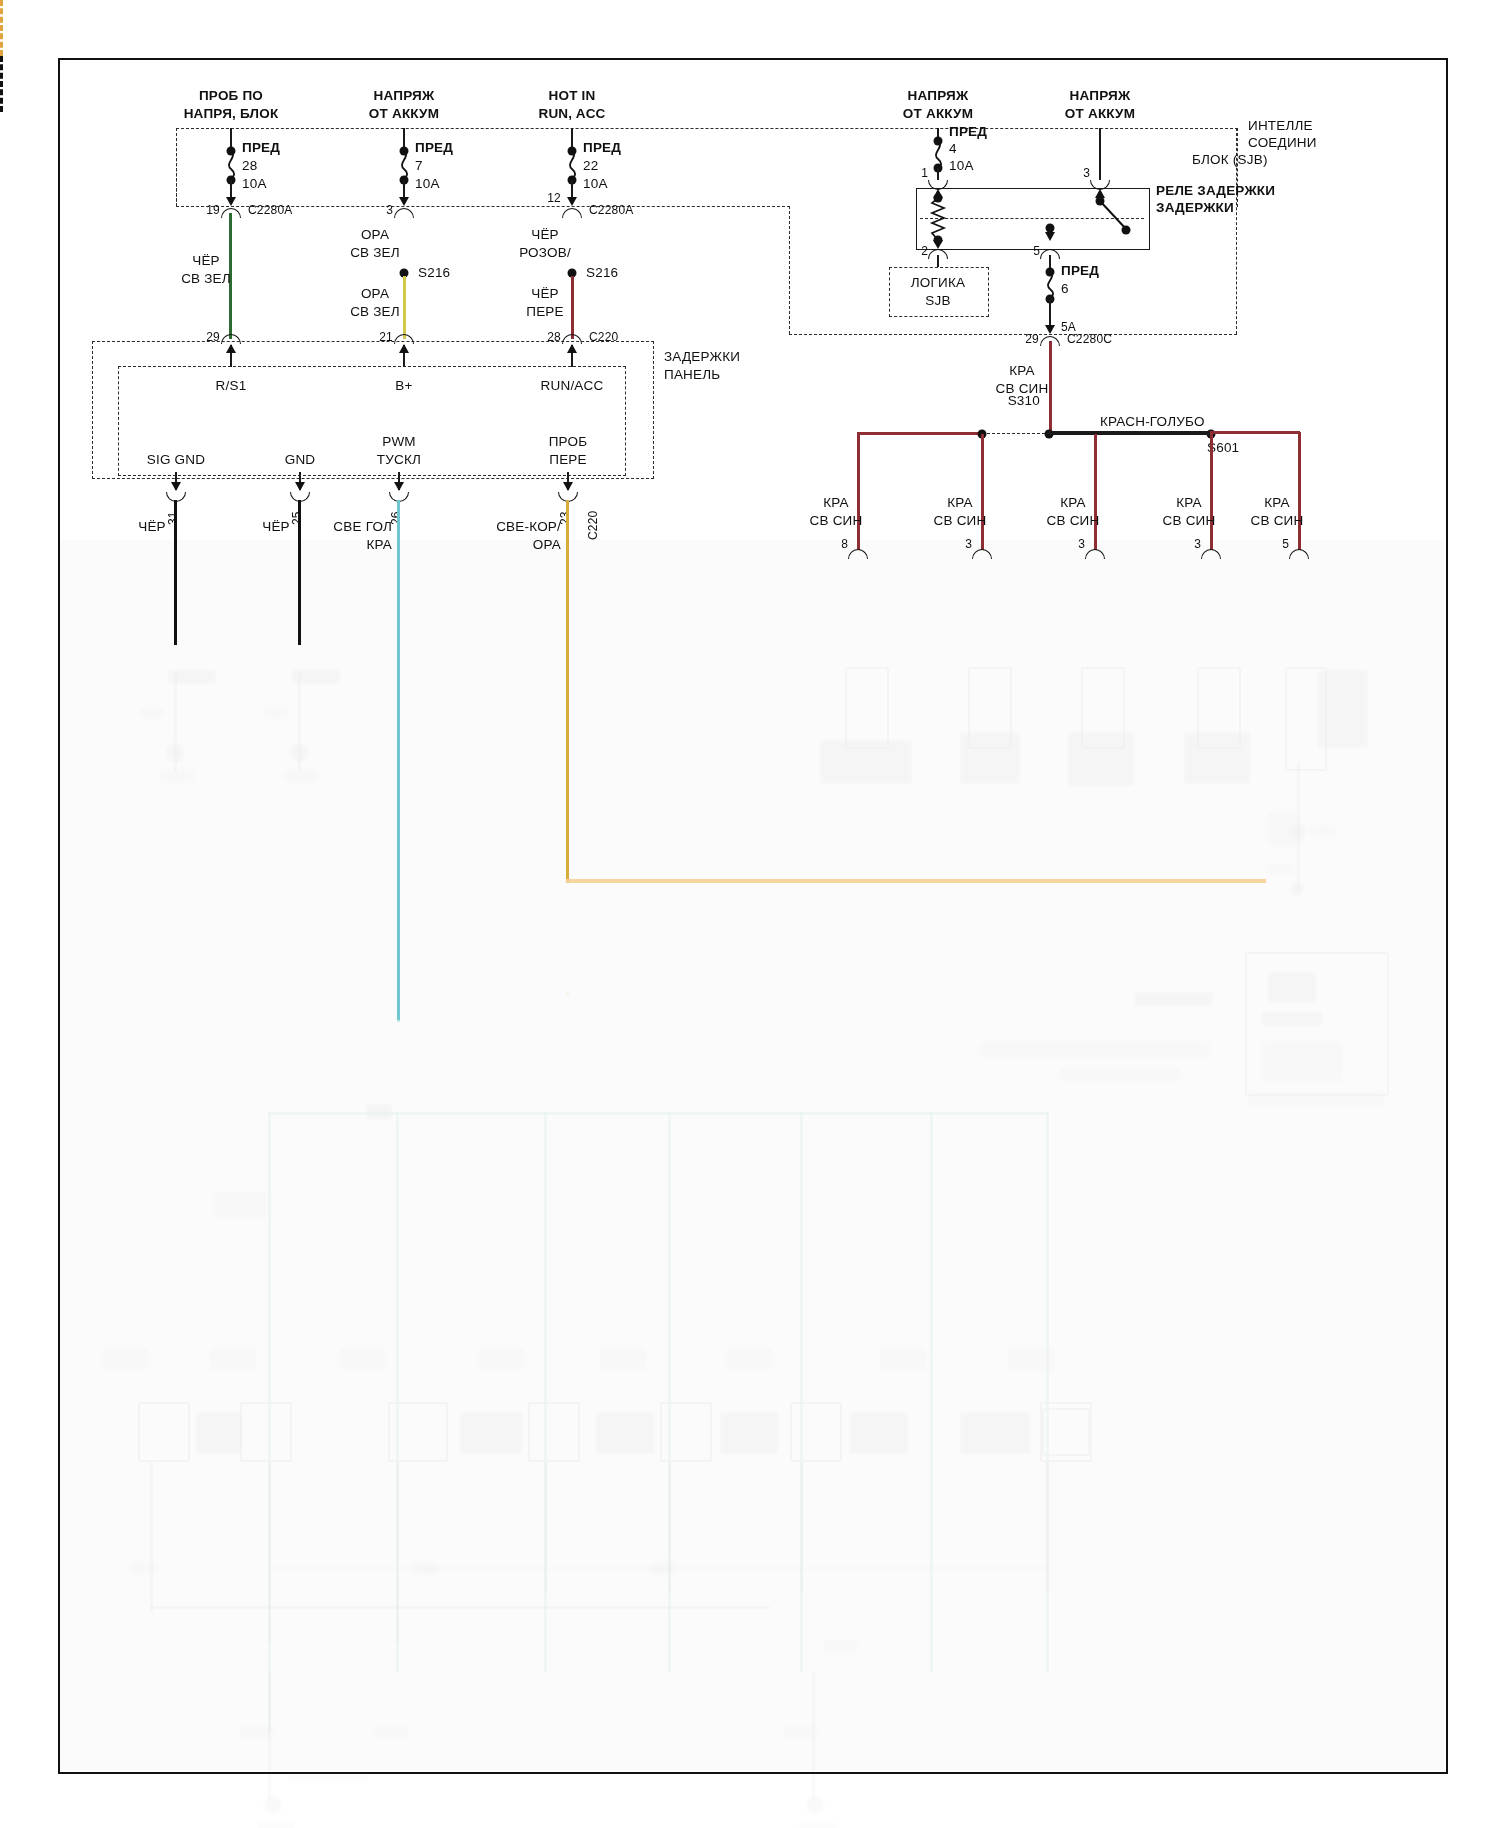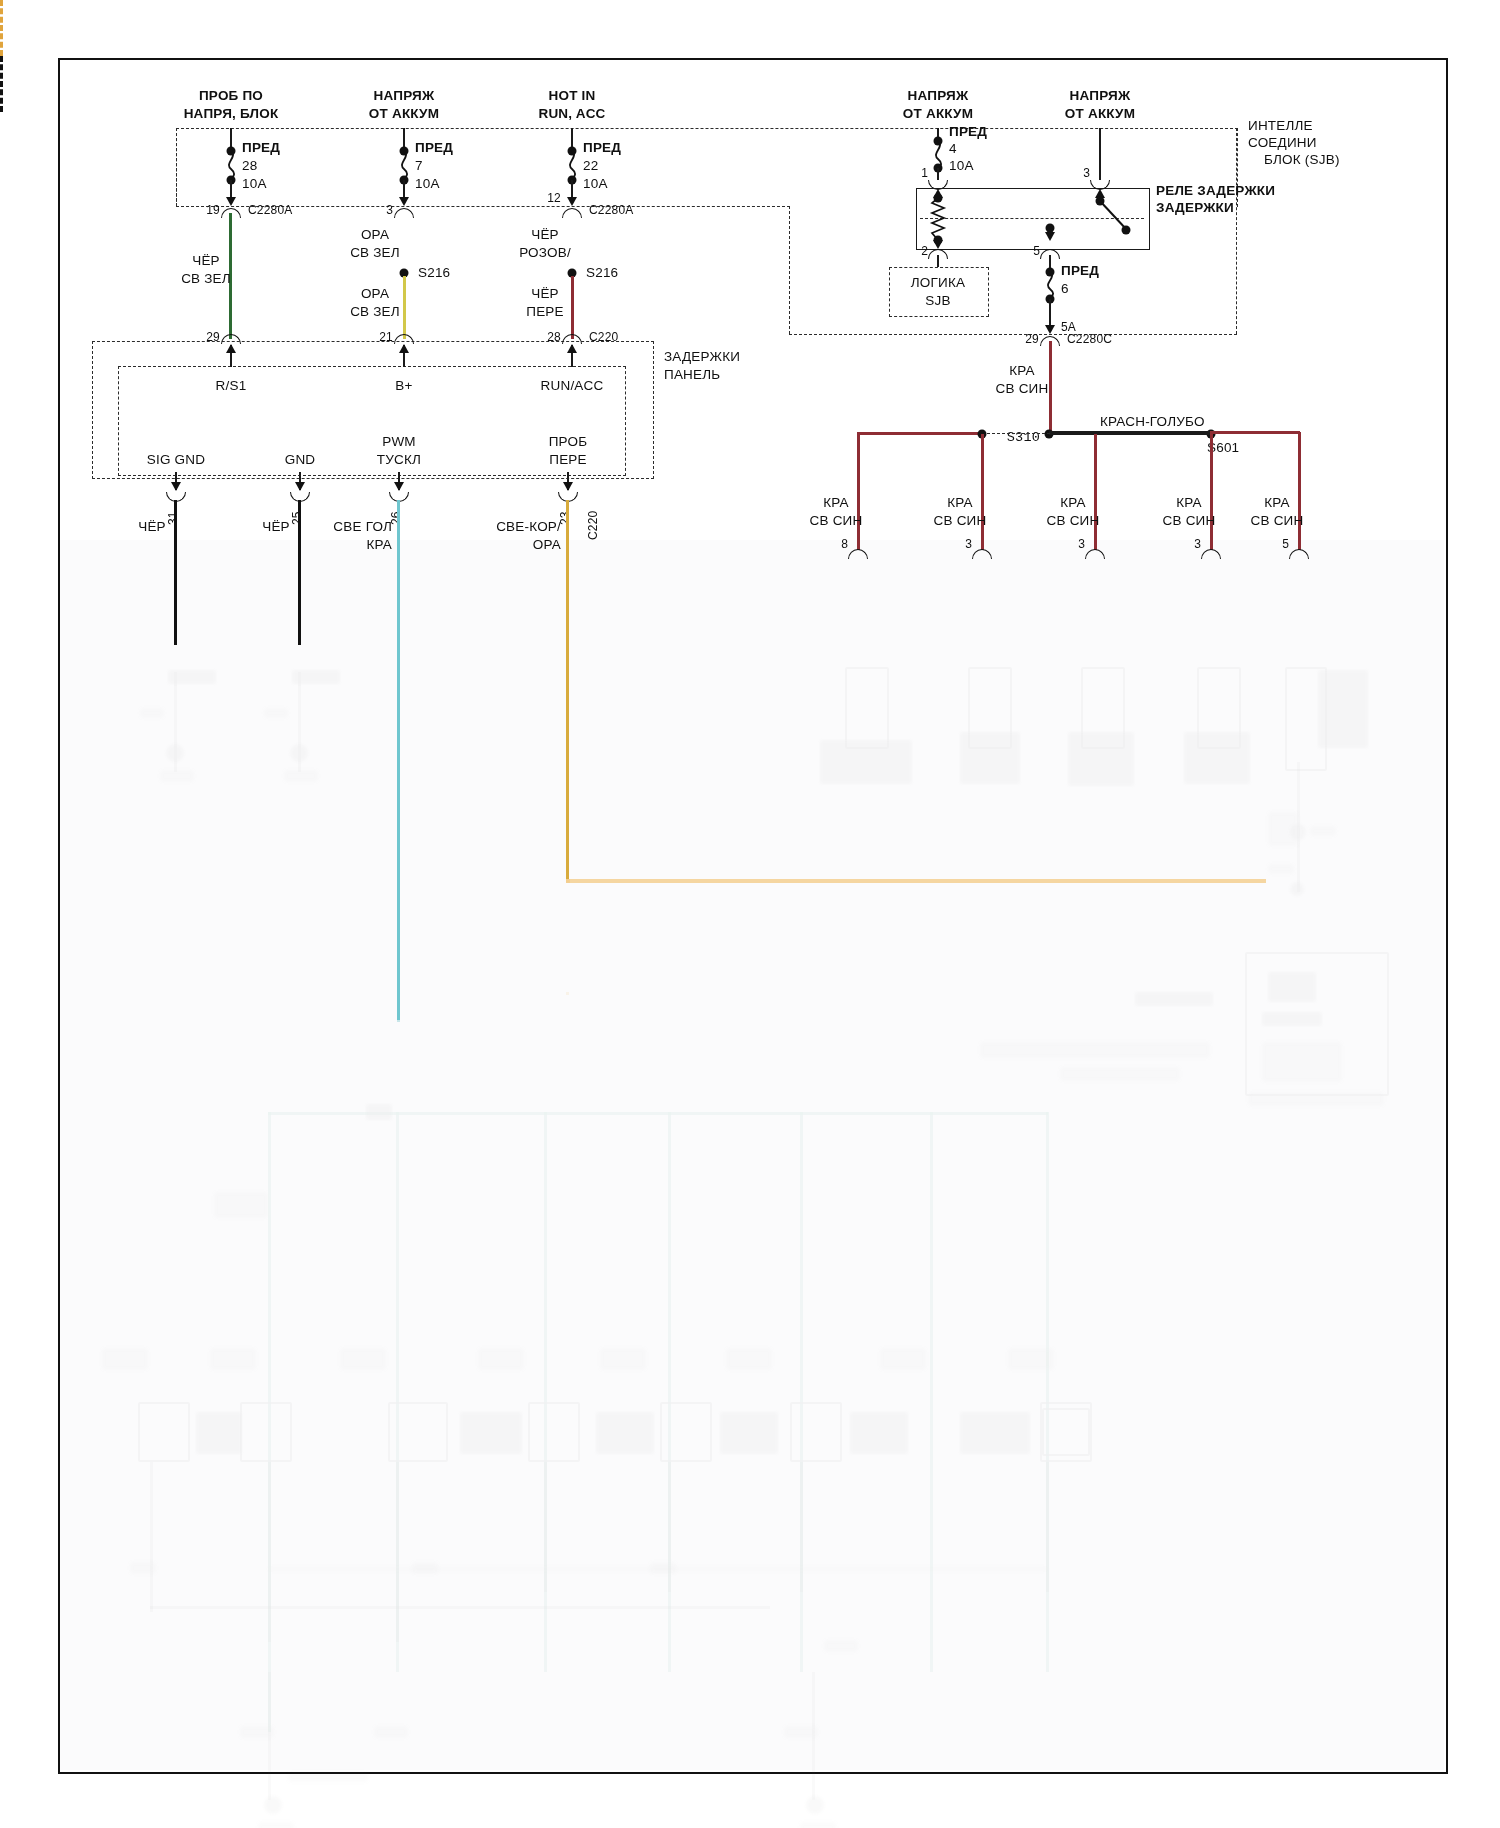--- a/index.html
+++ b/index.html
@@ -79,21 +79,21 @@
   <div class="box-dash" style="left:176px;top:128px;width:0px;height:78px;border-right:none;border-top:none;border-bottom:none;"></div>
 
   <div class="dash-h" style="left:176px;top:206px;width:614px;"></div>
 
   <div class="dash-v" style="left:789px;top:206px;height:128px;"></div>
   <div class="dash-h" style="left:789px;top:334px;width:448px;"></div>
   <div class="dash-v" style="left:1236px;top:128px;height:206px;"></div>
 
   <div class="t" style="left:1248px;top:118px;">ИНТЕЛЛЕ</div>
   <div class="t" style="left:1248px;top:135px;">СОЕДИНИ</div>
-  <div class="t" style="left:1264px;top:152px;">БЛОК (SJB)</div>
+  <div class="t" style="left:1192px;top:152px;">БЛОК (SJB)</div>
 
   <div class="t c b" style="left:231px;top:88px;">ПРОБ ПО</div>
   <div class="t c b" style="left:231px;top:106px;">НАПРЯ, БЛОК</div>
   <div class="ln vl" style="left:230px;top:128px;height:22px;"></div>
   <div class="dot" style="left:231px;top:151px;"></div>
   <div class="fuse" style="left:224px;top:151px;">
     <svg width="16" height="30" viewBox="0 0 16 30">
         <path d="M7 0 C14 6, 0 12, 7 18 C14 24, 7 26, 7 30" stroke="#111" stroke-width="1.8" fill="none"></path>
       </svg>
   </div>
@@ -300,21 +300,21 @@
 
   <div class="wire w-cyn" style="left:397px;top:500px;height:520px;"></div>
   <div class="t r" style="left:392px;top:519px;">СВЕ ГОЛ</div>
   <div class="t r" style="left:392px;top:537px;">КРА</div>
 
   <div class="wire w-gold" style="left:566px;top:500px;height:382px;"></div>
   <div class="t r" style="left:561px;top:519px;">СВЕ-КОР/</div>
   <div class="t r" style="left:561px;top:537px;">ОРА</div>
 
   <div class="dot" style="left:1049px;top:434px;"></div>
-  <div class="t r" style="left:1040px;top:430px;font-family:Liberation Mono, monospace;">S310</div>
+  <div class="t r" style="left:1040px;top:393px;">S310</div>
   <div class="t" style="left:1100px;top:414px;">КРАСН-ГОЛУБО</div>
   <div class="dot" style="left:1211px;top:434px;"></div>
   <div class="t" style="left:1207px;top:440px;">S601</div>
 
   <div class="ln" style="left:1049px;top:431px;width:163px;height:4px;"></div>
 
   <div class="dash-h" style="left:982px;top:433px;width:68px;"></div>
 
   <div class="wireh w-red" style="left:858px;top:432px;width:126px;"></div>
   <div class="dot" style="left:982px;top:434px;"></div>

